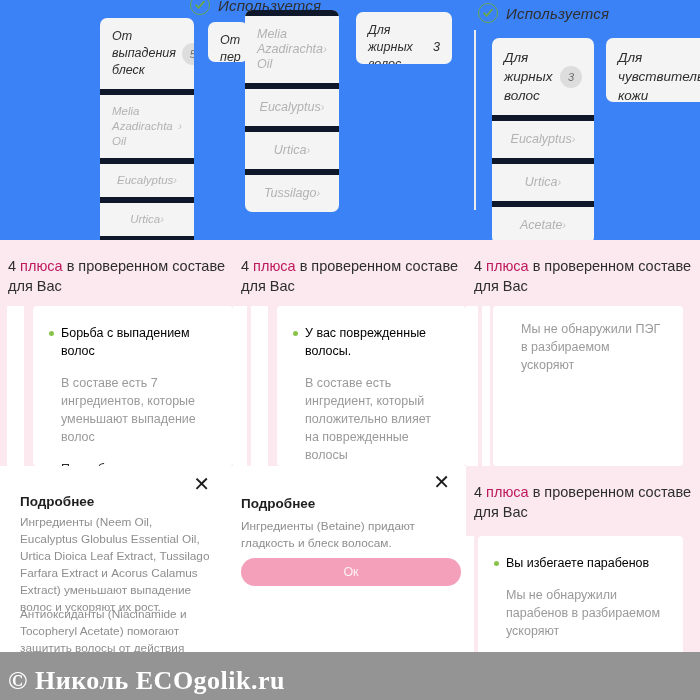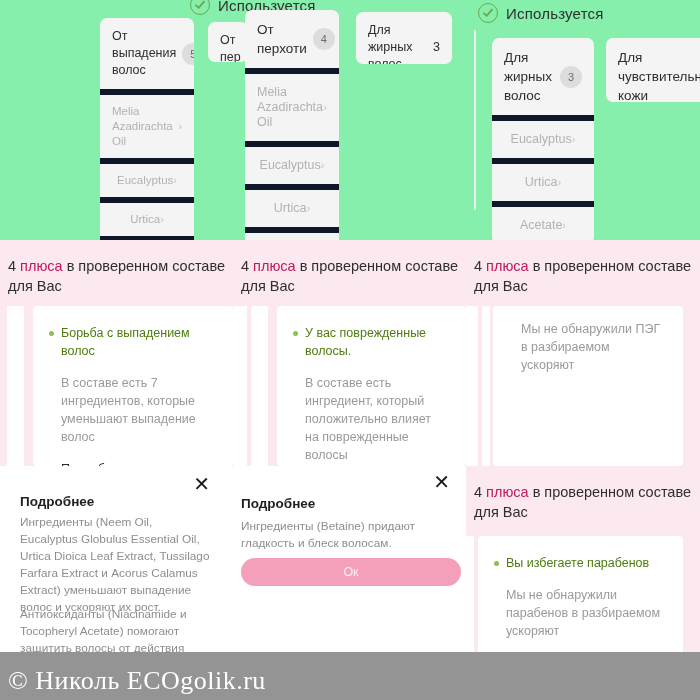--- a/index.html
+++ b/index.html
@@ -6,21 +6,21 @@
   html,body { width:700px; height:700px; overflow:hidden; }
   body {
     font-family: "Liberation Sans", "DejaVu Sans", sans-serif;
     background:#ffffff;
     color:#333;
     position:relative;
   }
   .screen { position:absolute; inset:0; width:700px; height:700px; }
 
   
-  .toparea { position:absolute; left:0; top:0; right:0; height:240px; background:#86efac; overflow:hidden; }
+  .toparea { position:absolute; left:0; top:0; right:0; height:240px; background:#3b82f6; overflow:hidden;font-style:italic; }
 
   .hdr { display:flex; align-items:center; gap:8px; padding-left:10px; height:22px; }
   .hdr-ico { width:20px; height:20px; border-radius:50%; border:1.6px solid #6aa84f; display:flex;
              align-items:center; justify-content:center; flex:0 0 auto; }
   .hdr-ico svg { display:block; }
   .hdr-txt { font-size:15px; color:#2f2f2f; letter-spacing:.2px; white-space:nowrap; }
 
   
   .icard { position:absolute; background:#f4f4f4; border-radius:7px; overflow:hidden; }
   .icard .ic-head { display:flex; align-items:center; justify-content:space-between; gap:6px;
@@ -42,40 +42,40 @@
   .leftrule { position:absolute; background:#ececec; width:2px; }
 
   
   .pinkarea { position:absolute; left:0; right:0; top:240px; height:226px; background:#fbe9ef; }
   .plus-title { font-size:14.5px; line-height:20px; color:#2e2e2e; padding:16px 0 0 8px; }
   .plus-title .hl { color:#be185d; }
   .wcard { position:absolute; background:#fff; border-radius:4px; overflow:hidden; }
   .wstrip { position:absolute; background:#fff; }
   .bullet-row { display:flex; gap:7px; padding:18px 18px 0 16px; }
   .dot { width:5px; height:5px; border-radius:50%; background:#8bc34a; margin-top:7px; flex:0 0 auto; }
-  .bullet-txt { font-size:12.5px; line-height:18px; color:#4d7c0f; }
+  .bullet-txt { font-size:12.5px; line-height:18px; color:#000000; }
   .sub-txt { font-size:12.5px; line-height:18px; color:#9a9a9a; padding:14px 18px 0 28px; }
   .more-link { font-size:12.5px; color:#2a2a2a; border-bottom:1px solid #b9b9b9;
                display:inline-block; margin:16px 0 0 28px; padding-bottom:1px; }
 
   
   .botarea { position:absolute; left:0; right:0; top:466px; height:234px; background:#fff; overflow:hidden; }
   .modal { position:absolute; background:#fff; }
   .close-x { position:absolute; font-size:20px; line-height:20px; color:#1b1b1b; font-weight:400;
              font-family:"DejaVu Sans", sans-serif; cursor:pointer; }
   .m-title { font-size:13.5px; font-weight:bold; color:#1f1f1f; }
   .m-para { font-size:11.8px; line-height:17px; color:#8e8e8e; }
   .ok-btn { border:none; border-radius:22px; background:#f4a0bb; color:#fdf1f5; font-size:12.5px;
             width:100%; height:28px; cursor:pointer; font-family:inherit; }
   .ok-btn.muted { background:#b9637e; color:#cfa4b2; }
 
   
   .wm-bar { position:absolute; left:0; right:0; bottom:0; height:48px; background:#949494; }
   .wm-text { position:absolute; left:8px; bottom:4px; font-family:"Liberation Serif","DejaVu Serif",serif;
-             font-size:26px; color:#ffffff; letter-spacing:.5px; white-space:nowrap; }
+             font-size:26px; color:#ffffff; letter-spacing:.5px; white-space:nowrap;font-weight:bold; }
 </style>
 </head>
 <body>
 
 <div class="screen">
 
   <div class="toparea">
 
     <div class="hdr" style="position:absolute; left:180px; top:-6px;">
       <span class="hdr-ico">
@@ -90,21 +90,21 @@
       <span class="hdr-ico">
         <svg width="12" height="12" viewBox="0 0 12 12">
             <path d="M2 6.2 L4.6 8.8 L10 2.6" stroke="#6aa84f" stroke-width="1.8" fill="none" stroke-linecap="round" stroke-linejoin="round"></path>
           </svg>
       </span>
       <span class="hdr-txt">Используется</span>
     </div>
 
     <div class="icard" style="left:100px; top:18px; width:94px;">
       <div class="ic-head">
-        <span class="ic-title">От выпадения волос</span>
+        <span class="ic-title">От выпадения блеск</span>
         <span class="ic-badge">5</span>
       </div>
       <div class="ic-row">
         <span>Melia Azadirachta Oil</span>
         <span class="chev">›</span>
       </div>
       <div class="ic-row">
         <span>Eucalyptus</span>
         <span class="chev">›</span>
       </div>
@@ -117,24 +117,20 @@
         <span class="chev">›</span>
       </div>
 
     </div>
 
     <div class="stub" style="left:208px; top:22px; width:40px; height:40px;">
       <span>От пер</span>
     </div>
 
     <div class="icard wide" style="left:245px; top:10px; width:94px;">
-      <div class="ic-head">
-        <span class="ic-title">От перхоти</span>
-        <span class="ic-badge">4</span>
-      </div>
       <div class="ic-row">
         <span>Melia Azadirachta Oil</span>
         <span class="chev">›</span>
       </div>
       <div class="ic-row">
         <span>Eucalyptus</span>
         <span class="chev">›</span>
       </div>
       <div class="ic-row">
         <span>Urtica</span>

